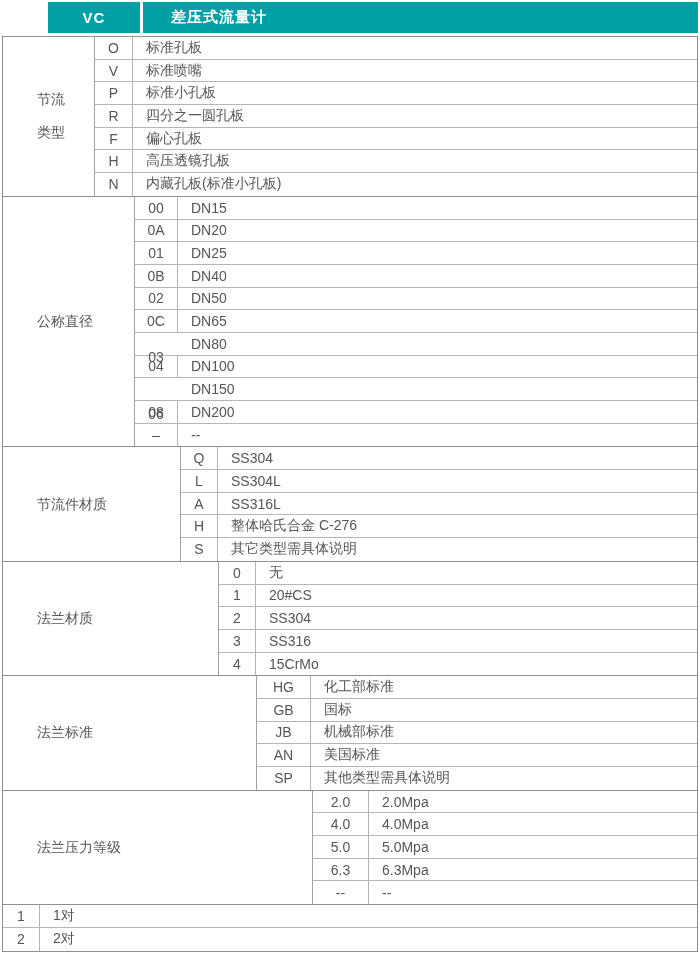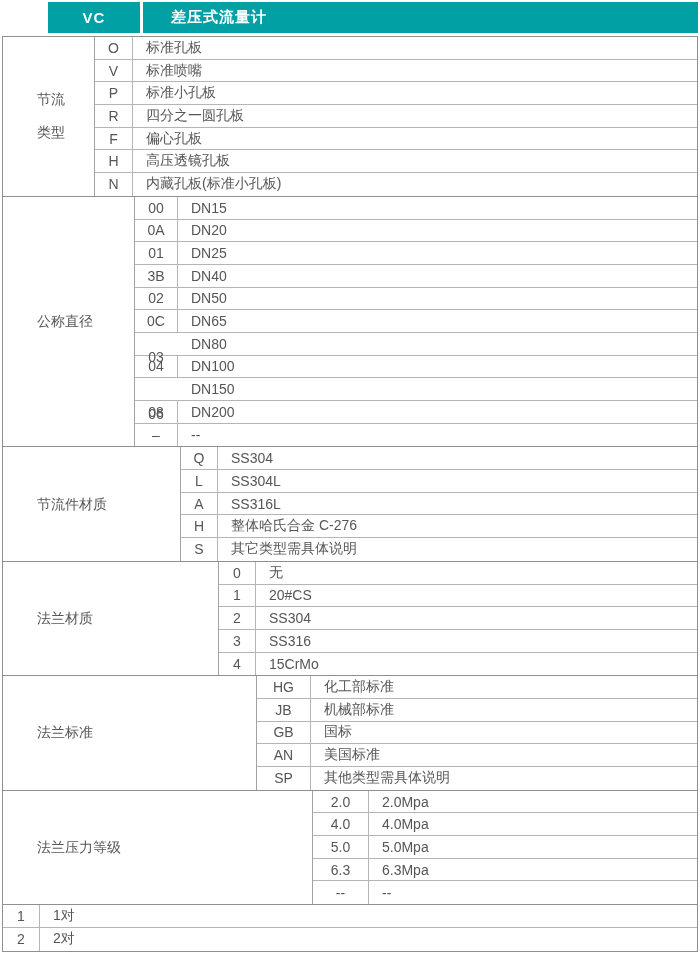--- a/index.html
+++ b/index.html
@@ -105,21 +105,21 @@
           </div>
           <div class="row">
             <div class="code" style="width: 43px;">0A</div>
             <div class="label">DN20</div>
           </div>
           <div class="row">
             <div class="code" style="width: 43px;">01</div>
             <div class="label">DN25</div>
           </div>
           <div class="row">
-            <div class="code" style="width: 43px;">3B</div>
+            <div class="code" style="width: 43px;">0B</div>
             <div class="label">DN40</div>
           </div>
           <div class="row">
             <div class="code" style="width: 43px;">02</div>
             <div class="label">DN50</div>
           </div>
           <div class="row">
             <div class="code" style="width: 43px;">0C</div>
             <div class="label">DN65</div>
           </div>
@@ -202,26 +202,26 @@
       <div class="group">
         <div class="cat" style="width: 254px;">
           <span>法兰标准</span>
         </div>
         <div class="rows">
           <div class="row">
             <div class="code" style="width: 54px;">HG</div>
             <div class="label">化工部标准</div>
           </div>
           <div class="row">
+            <div class="code" style="width: 54px;">GB</div>
+            <div class="label">国标</div>
+          </div>
+          <div class="row">
             <div class="code" style="width: 54px;">JB</div>
             <div class="label">机械部标准</div>
-          </div>
-          <div class="row">
-            <div class="code" style="width: 54px;">GB</div>
-            <div class="label">国标</div>
           </div>
           <div class="row">
             <div class="code" style="width: 54px;">AN</div>
             <div class="label">美国标准</div>
           </div>
           <div class="row">
             <div class="code" style="width: 54px;">SP</div>
             <div class="label">其他类型需具体说明</div>
           </div>
         </div>

